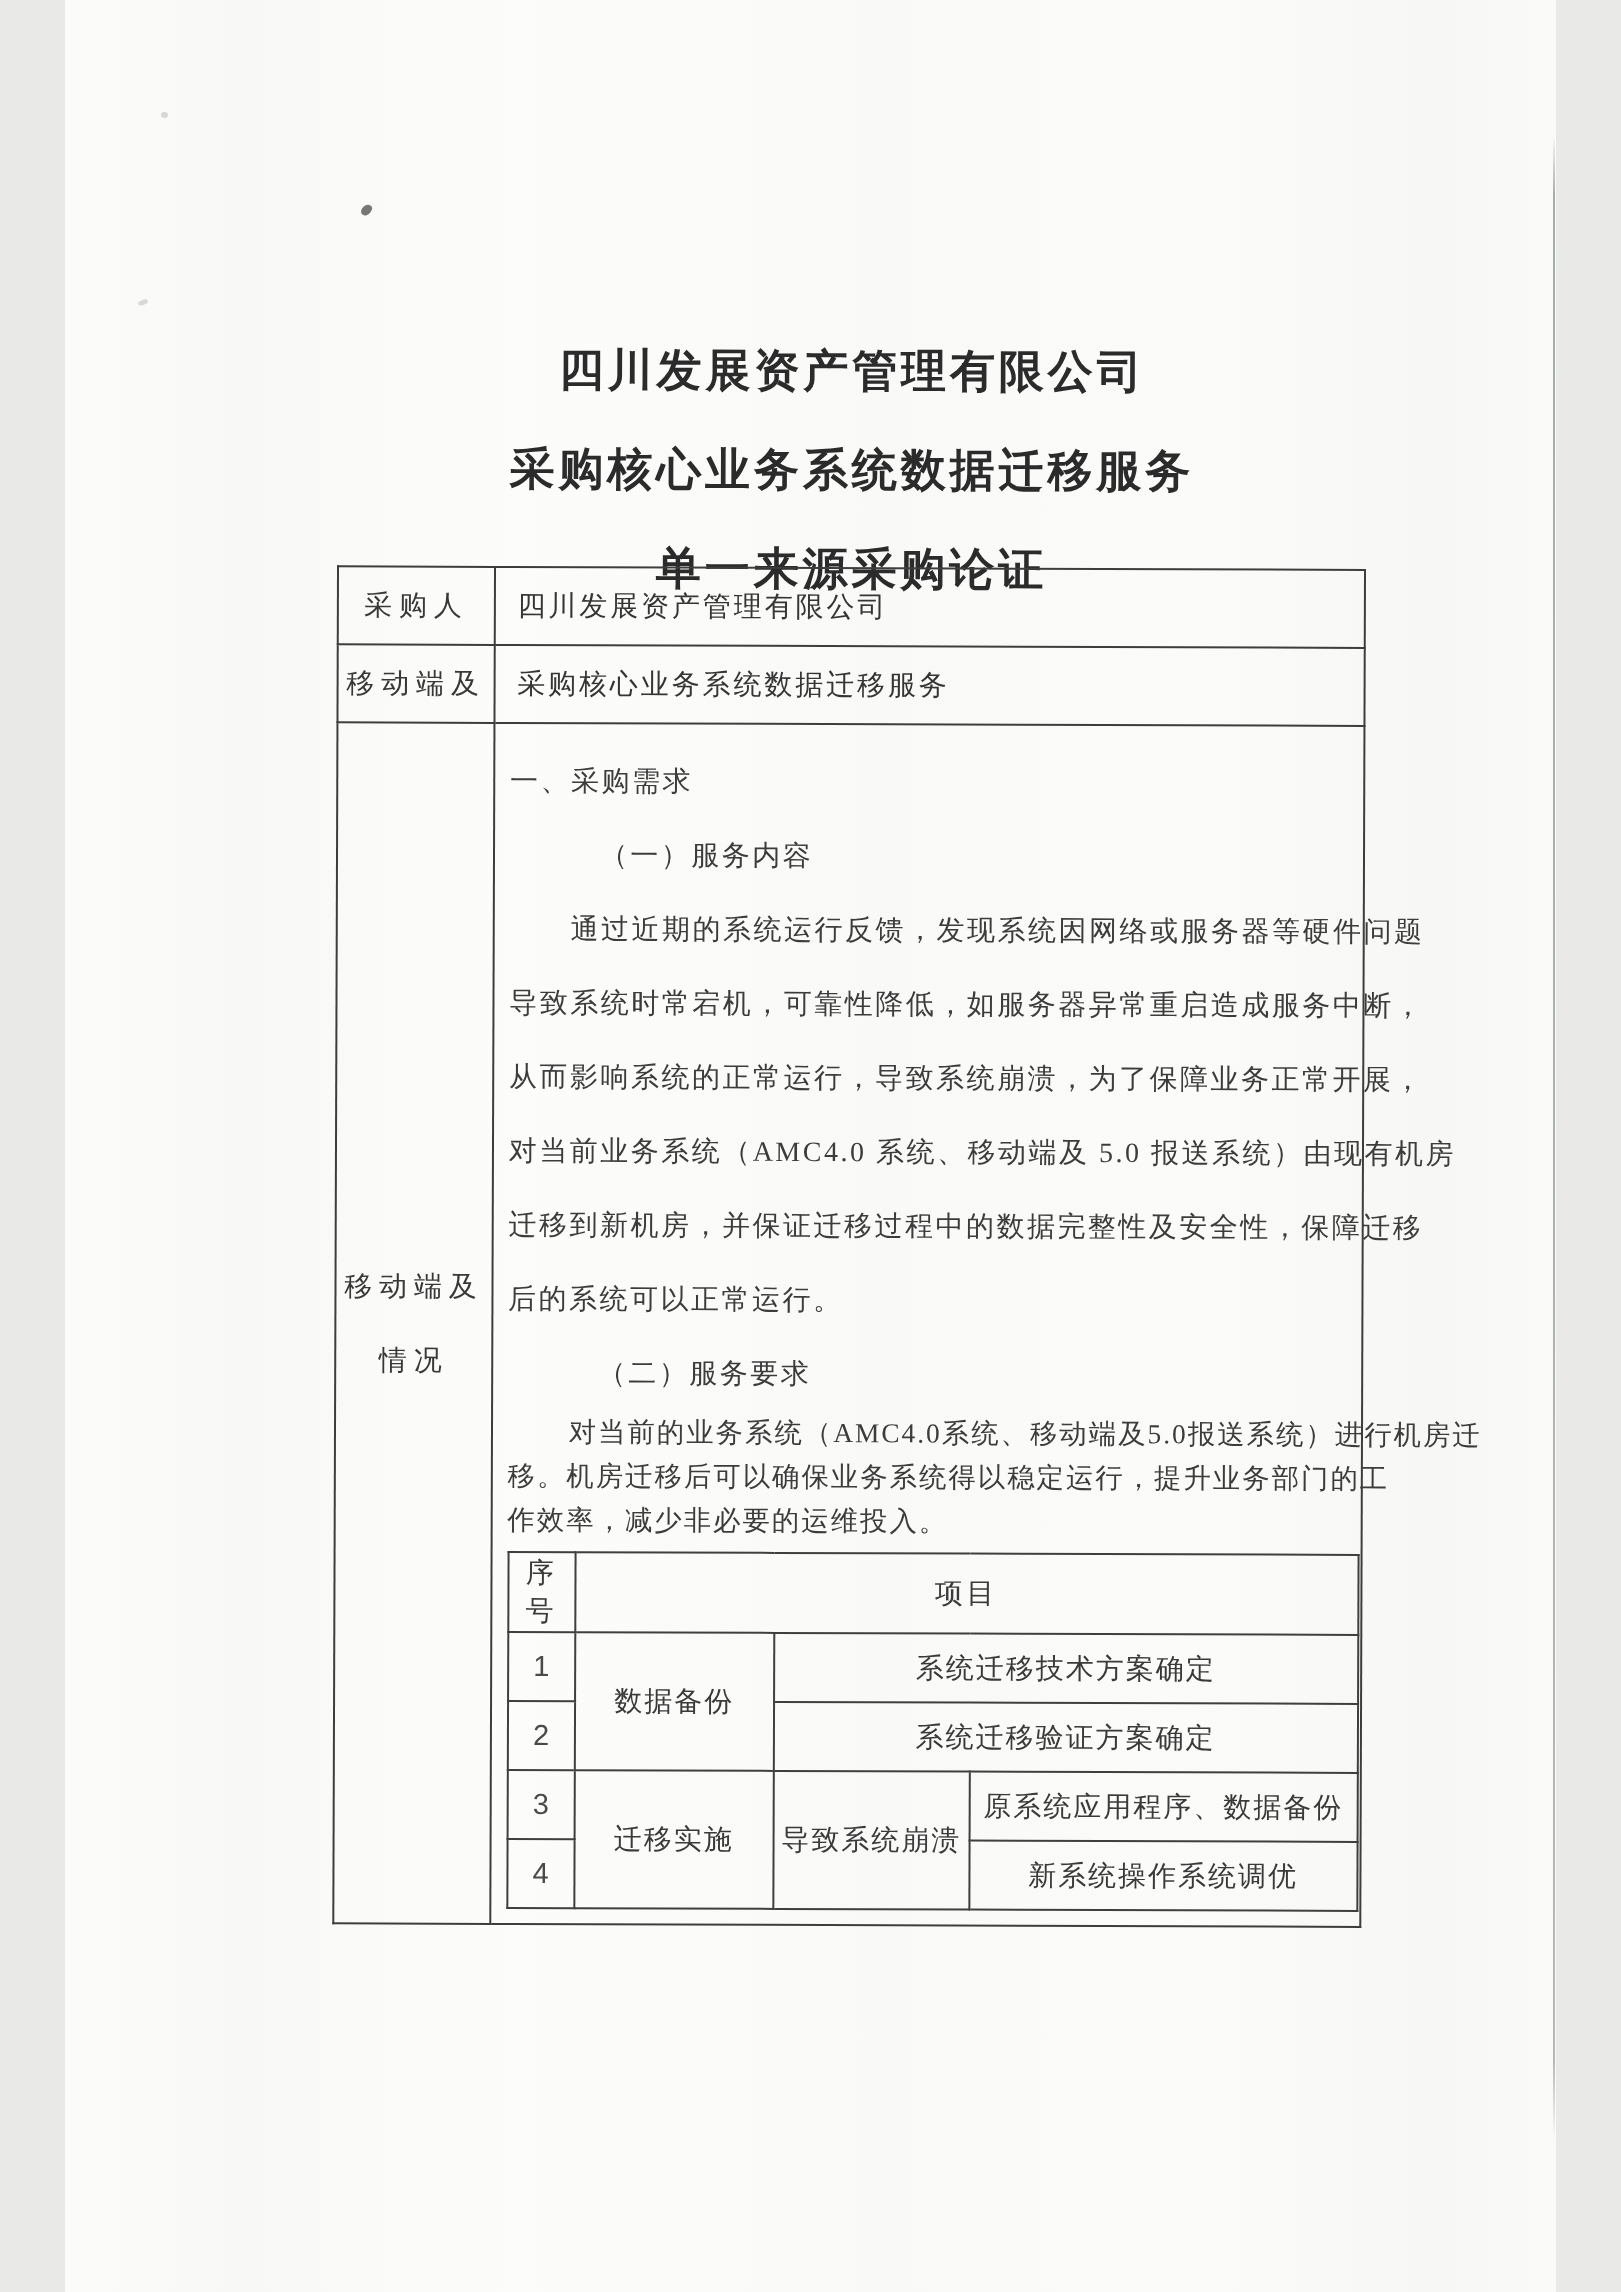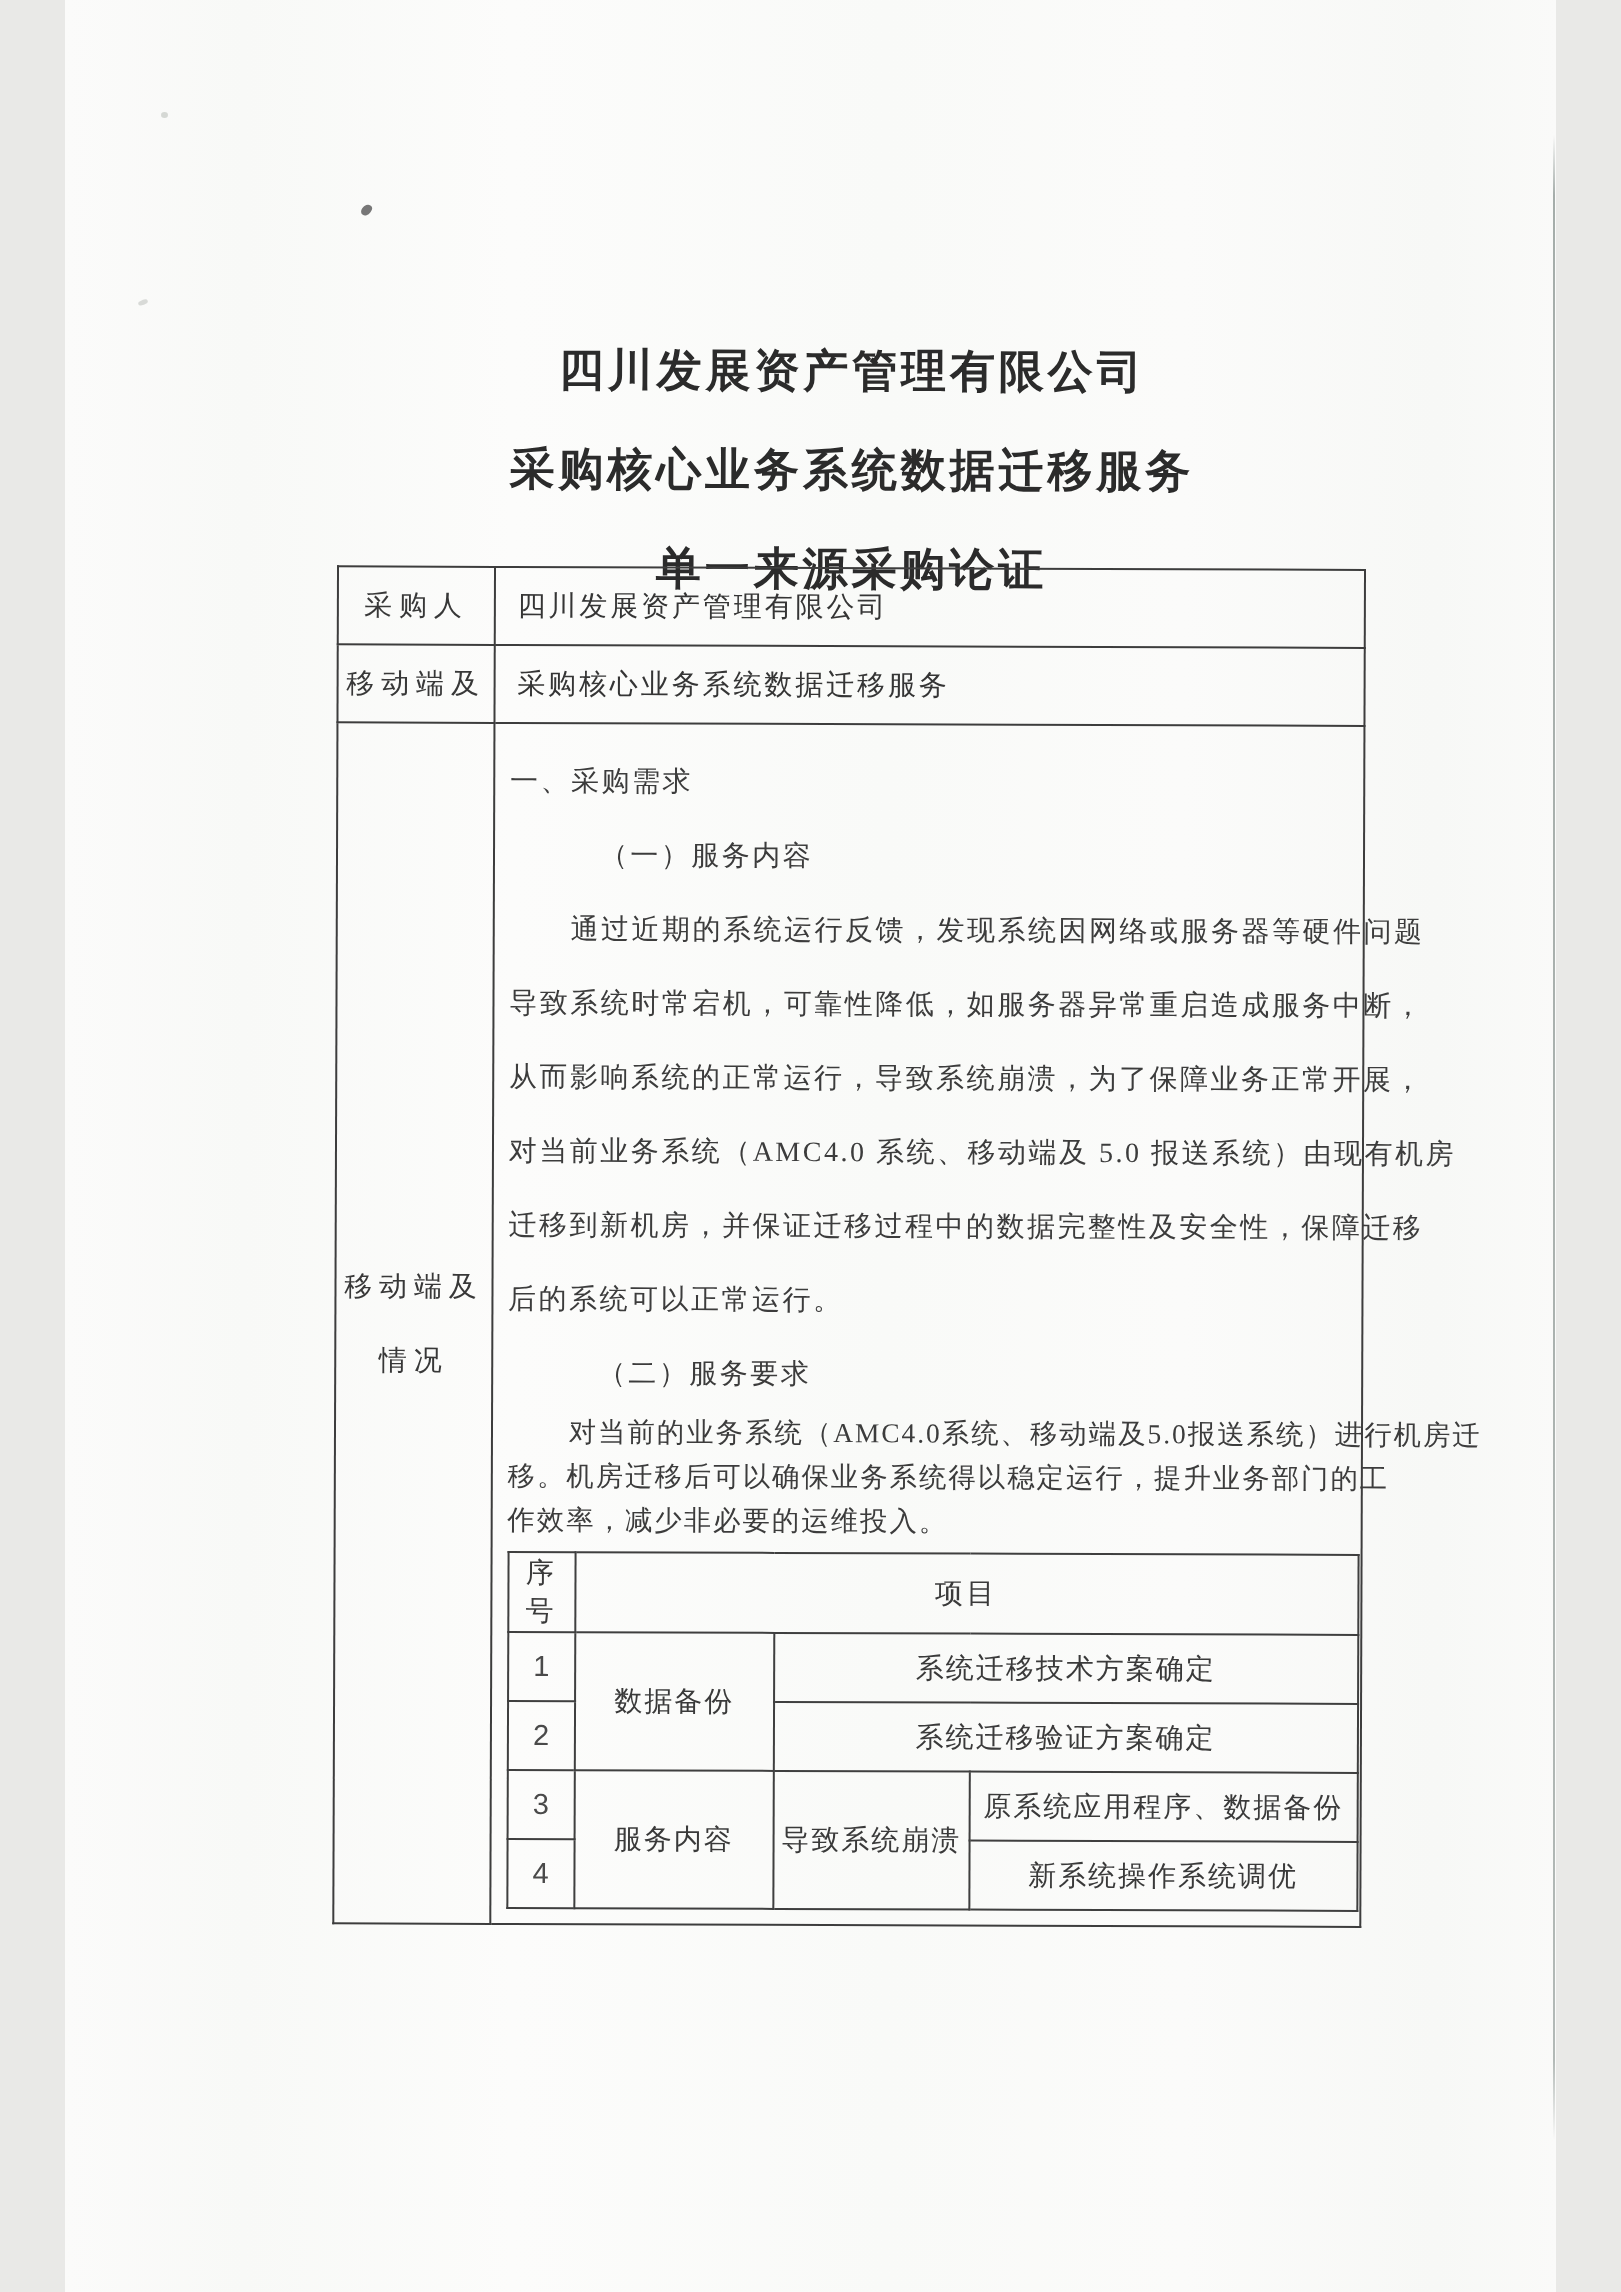--- a/index.html
+++ b/index.html
@@ -163,21 +163,21 @@
               <td class="num">1</td>
               <td rowspan="2">数据备份</td>
               <td colspan="2">系统迁移技术方案确定</td>
             </tr>
             <tr>
               <td class="num">2</td>
               <td colspan="2">系统迁移验证方案确定</td>
             </tr>
             <tr>
               <td class="num">3</td>
-              <td rowspan="2">服务内容</td>
+              <td rowspan="2">迁移实施</td>
               <td rowspan="2">导致系统崩溃</td>
               <td>原系统应用程序、数据备份</td>
             </tr>
             <tr>
               <td class="num">4</td>
               <td>新系统操作系统调优</td>
             </tr>
           </tbody>
               </table>
 

